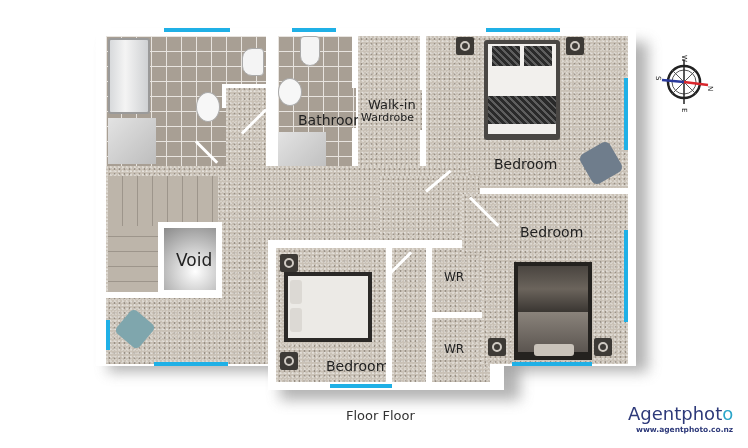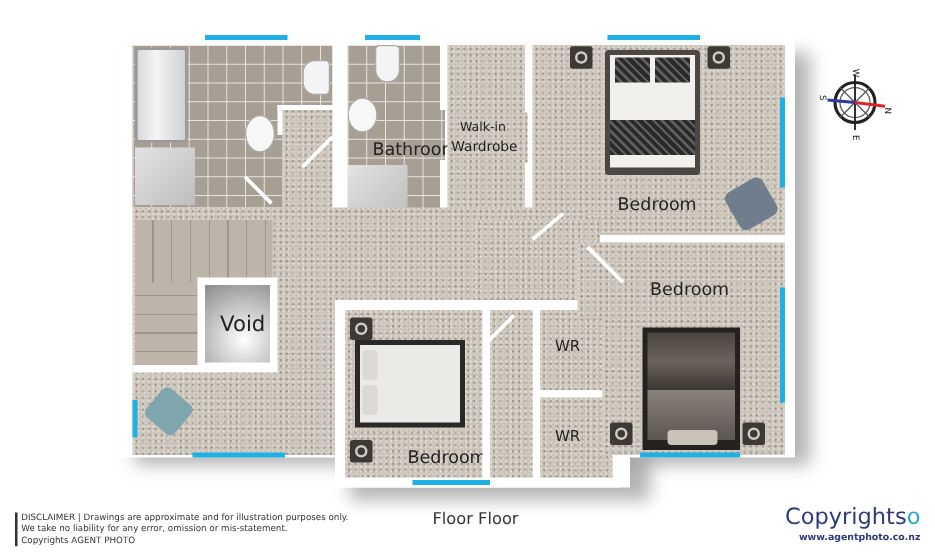--- a/index.html
+++ b/index.html
@@ -49,21 +49,21 @@
   <div class="abs" style="left:278px;top:78px;width:22px;height:26px;background:#f7f7f7;border-radius:50%;border:1px solid #aaa;"></div>
   <div class="abs" style="left:278px;top:132px;width:48px;height:42px;background:linear-gradient(135deg,#e3e3e3,#bdbdbd);"></div>
   <div class="label" style="left:298px;top:112px;font-size:14px;">Bathroom</div>
 
   <div class="wall" style="left:266px;top:28px;width:12px;height:150px;"></div>
   <div class="wall" style="left:266px;top:174px;width:160px;height:6px;"></div>
   <div class="wall" style="left:352px;top:28px;width:6px;height:60px;"></div>
   <div class="wall" style="left:352px;top:128px;width:6px;height:48px;"></div>
 
   <div class="carpet" style="left:358px;top:36px;width:64px;height:138px;"></div>
-  <div class="label" style="left:368px;top:97px;font-size:10px;text-align:center;">Walk-in</div>
+  <div class="label" style="left:368px;top:97px;font-size:13px;text-align:center;">Walk-in</div>
   <div class="label" style="left:361px;top:111px;font-size:11px;">Wardrobe</div>
   <div class="wall" style="left:420px;top:28px;width:6px;height:62px;"></div>
   <div class="wall" style="left:420px;top:130px;width:6px;height:60px;"></div>
 
   <div class="carpet" style="left:426px;top:36px;width:202px;height:152px;"></div>
   <div class="lamp" style="left:456px;top:37px;"></div>
   <div class="lamp" style="left:566px;top:37px;"></div>
   <div class="bed" style="left:484px;top:40px;width:76px;height:100px;background:#4a4744;border-radius:3px;">
     <div class="abs" style="left:4px;top:4px;width:68px;height:90px;background:#f2f0ed;"></div>
     <div class="abs" style="left:4px;top:56px;width:68px;height:28px;background:repeating-linear-gradient(45deg,#2a2a2a 0 3px,#5e5e5e 3px 5px);"></div>
@@ -144,25 +144,20 @@
       <line x1="32" y1="32" x2="56" y2="35" stroke="#d9262c" stroke-width="2.5"></line>
       <text x="4" y="30" font-size="7" font-family="DejaVu Sans, sans-serif" fill="#222" transform="rotate(90 6 28)">S</text>
       <text x="56" y="40" font-size="7" font-family="DejaVu Sans, sans-serif" fill="#222" transform="rotate(90 58 38)">N</text>
       <text x="30" y="9" font-size="7" font-family="DejaVu Sans, sans-serif" fill="#222" transform="rotate(90 32 7)">W</text>
       <text x="30" y="62" font-size="7" font-family="DejaVu Sans, sans-serif" fill="#222" transform="rotate(90 32 60)">E</text>
     </svg>
   </div>
 
   <div class="label" style="left:346px;top:408px;font-size:13px;color:#333;">Floor Floor</div>
 
-  <div class="abs" style="left:12px;top:410px;border-left:2px solid #333;padding-left:3px;font-size:7px;line-height:9px;color:#333;font-family:'DejaVu Sans',sans-serif;">
-    <div>DISCLAIMER | Drawings are approximate and for illustration purposes only.</div>
-    <div>We take no liability for any error, omission or mis-statement.</div>
-    <div>Copyrights AGENT PHOTO</div>
-  </div>
 
   <div class="abs" style="left:628px;top:404px;text-align:right;">
     <div style="font-size:18px;color:#2e3a7a;font-family:'DejaVu Sans',sans-serif;line-height:20px;">
-      <span>Copyrights</span><span style="color:#2aa5c9;">o</span>
+      <span>Agentphot</span><span style="color:#2aa5c9;">o</span>
     </div>
     <div style="font-size:7.5px;color:#2e3a7a;font-weight:bold;margin-top:1px;">www.agentphoto.co.nz</div>
   </div>
 </div>
 
 </body></html>

